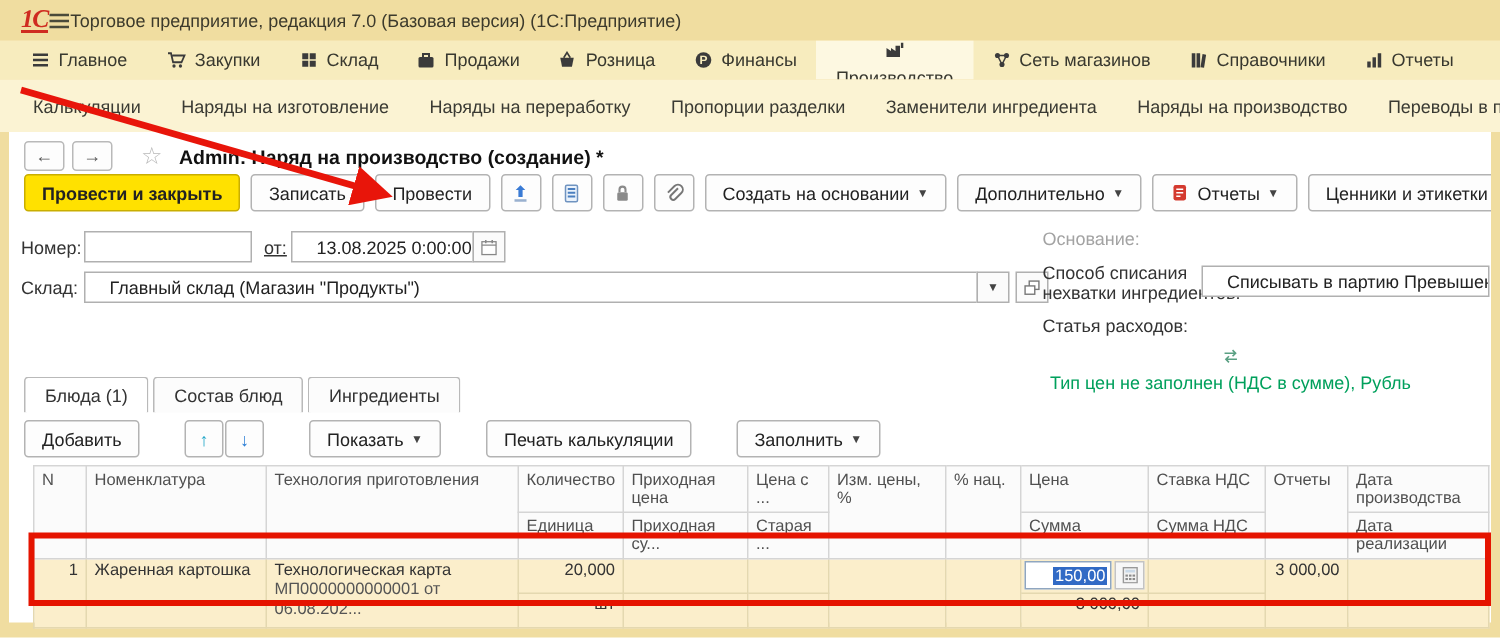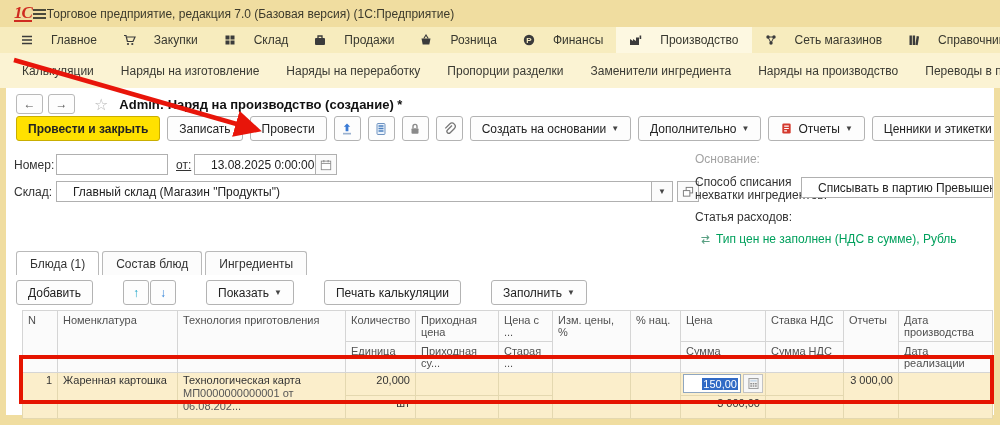--- a/index.html
+++ b/index.html
@@ -17,22 +17,22 @@
     display:flex; align-items:center; gap:0; padding-left:14px;
     background:#f0dda0; }
   .logo { font-family:"Liberation Serif",serif; font-style:italic; font-weight:bold;
     font-size:17px; color:#cf2b20; letter-spacing:-1px; border-bottom:2px solid #cf2b20; line-height:15px;}
   .wtitle { color:#3c3a2c; font-size:12px; }
 
   
   .menubar { position:absolute; left:0; top:27px; width:1000px; height:26px;
     display:flex; align-items:stretch; padding-left:8px; background:#f7ecbe;
     overflow:hidden; white-space:nowrap; }
-  .menu-item { display:flex; align-items:center; gap:18px; padding:0 13px; cursor:default; color:#38382f;}
-  .menu-item.active { background:#fdf8e1; }
+  .menu-item { display:flex; align-items:center; gap:6px; padding:0 13px; cursor:default; color:#38382f;}
+  .menu-item.active { background:#fdf8e1;flex-direction:column; }
 
   
   .submenu { position:absolute; left:0; top:53px; width:1000px; height:35px;
     display:flex; align-items:center; gap:27px; padding-left:22px;
     background:#fbf3d3; overflow:hidden; white-space:nowrap; color:#3a3a33;}
 
   
   .content { position:absolute; left:6px; top:88px; width:988px; height:327px;
     background:#fff; }
 
@@ -316,21 +316,21 @@
           <rect x="4.5" y="1.5" width="7" height="6" fill="#fff" stroke="#777"></rect>
           <rect x="1.5" y="5" width="7" height="6" fill="#fff" stroke="#777"></rect>
         </svg>
       </span>
     </span>
 
   <span class="lbl dim" style="left:689px; top:64px;">Основание:</span>
   <span class="lbl" style="left:689px; top:88px; line-height:13px;"><span>Способ списания</span><br><span>нехватки ингредиентов:</span></span>
   <div class="field" style="left:795px; top:89px; width:192px;">Списывать в партию Превышение</div>
   <span class="lbl" style="left:689px; top:122px;">Статья расходов:</span>
-  <div class="greenlink" style="left:694px; top:144px;">
+  <div class="greenlink" style="left:694px; top:144px;flex-direction:column;">
     <span>
         <svg width="11" height="11" viewBox="0 0 12 12">
           <path d="M1.5 3.8h8M7.3 1.6l2.2 2.2-2.2 2.2M10.5 8.2h-8M4.7 6l-2.2 2.2L4.7 10.4" fill="none" stroke="#5aa083" stroke-width="1.2"></path>
         </svg>
       </span>
     <span>Тип цен не заполнен (НДС в сумме), Рубль</span>
   </div>
 
   <div class="tabbar">
     <div class="tab active">Блюда (1)</div>

